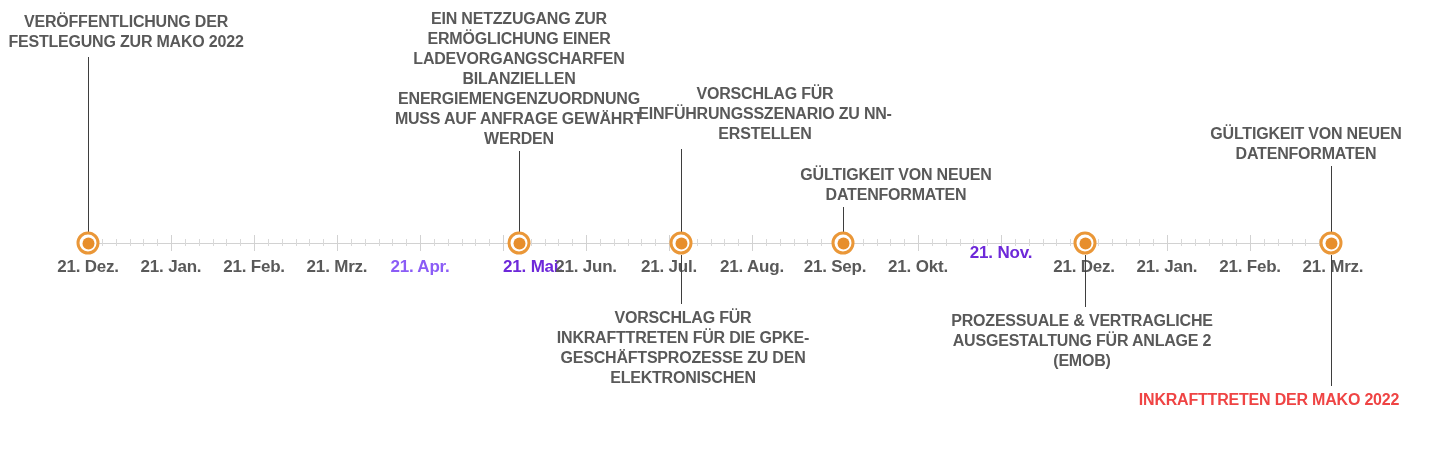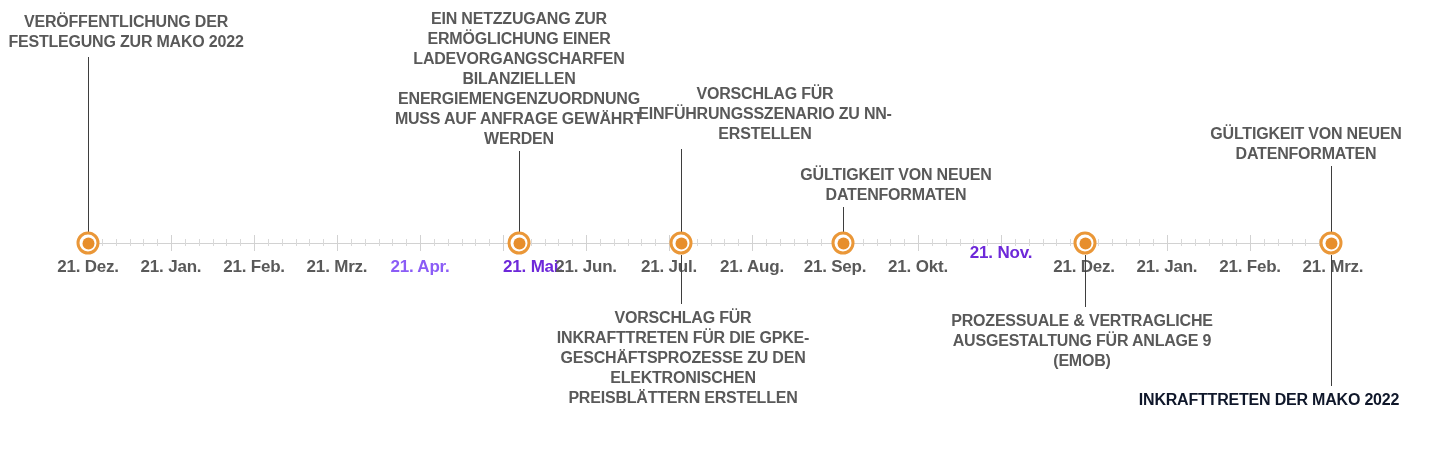--- a/index.html
+++ b/index.html
@@ -206,30 +206,29 @@
     <div class="annotation" style="left: 1306px; top: 124px; color: rgb(89, 89, 89);">
       <div class="annotation-line">GÜLTIGKEIT VON NEUEN</div>
       <div class="annotation-line">DATENFORMATEN</div>
     </div>
     <div class="connector" style="left: 681px; top: 255px; height: 49px; background: rgb(62, 62, 62);"></div>
     <div class="annotation" style="left: 683px; top: 308px; color: rgb(89, 89, 89);">
       <div class="annotation-line">VORSCHLAG FÜR</div>
       <div class="annotation-line">INKRAFTTRETEN FÜR DIE GPKE-</div>
       <div class="annotation-line">GESCHÄFTSPROZESSE ZU DEN</div>
       <div class="annotation-line">ELEKTRONISCHEN</div>
-      <div class="annotation-line">PREISBLÄTTERN ERSTELLEN</div>
     </div>
     <div class="connector" style="left: 1085px; top: 255px; height: 52px; background: rgb(62, 62, 62);"></div>
     <div class="annotation" style="left: 1034px; top: 311px; color: rgb(89, 89, 89); margin-left: 48px;">
       <div class="annotation-line">PROZESSUALE &amp; VERTRAGLICHE</div>
-      <div class="annotation-line">AUSGESTALTUNG FÜR ANLAGE 9</div>
+      <div class="annotation-line">AUSGESTALTUNG FÜR ANLAGE 2</div>
       <div class="annotation-line">(EMOB)</div>
     </div>
     <div class="connector" style="left: 1331px; top: 255px; height: 131px; background: rgb(62, 62, 62);"></div>
-    <div class="annotation" style="left: 1269px; top: 390px; color: #0f172a;">
+    <div class="annotation" style="left: 1269px; top: 390px; color: #ef4444;">
       <div class="annotation-line">INKRAFTTRETEN DER MAKO 2022</div>
     </div>
     <div class="marker" style="left: 88px; top: 243px; border-color: rgb(234, 151, 56);">
       <div class="marker-dot" style="background: rgb(231, 142, 44);"></div>
     </div>
     <div class="marker" style="left: 519px; top: 243px; border-color: rgb(234, 151, 56);">
       <div class="marker-dot" style="background: rgb(231, 142, 44);"></div>
     </div>
     <div class="marker" style="left: 681px; top: 243px; border-color: rgb(234, 151, 56);">
       <div class="marker-dot" style="background: rgb(231, 142, 44);"></div>

